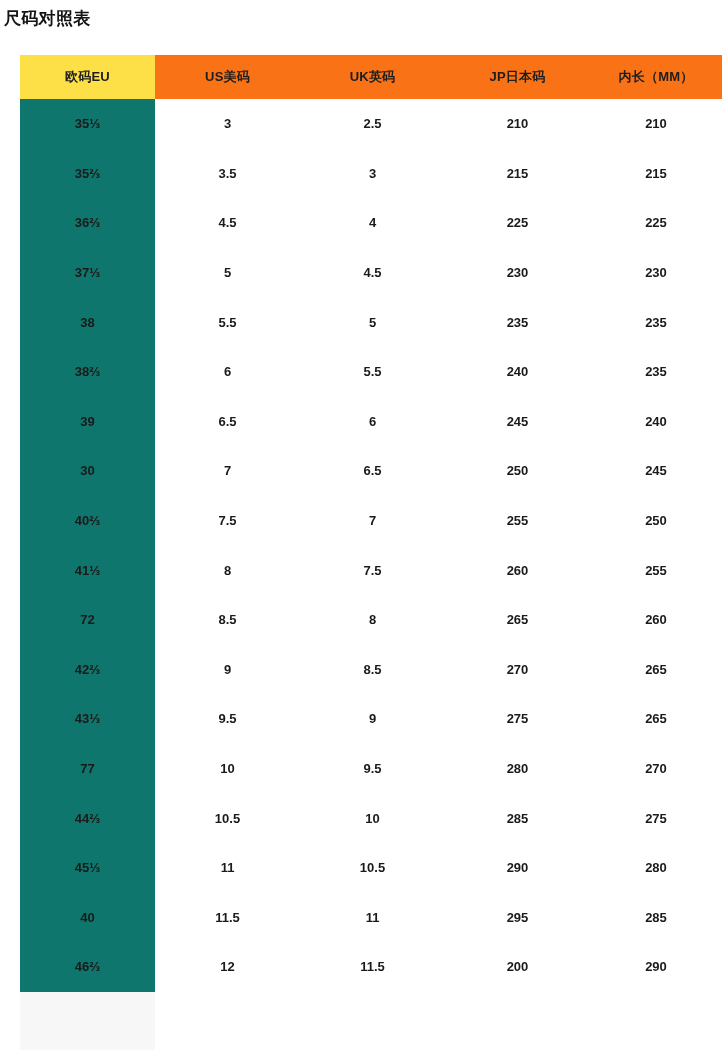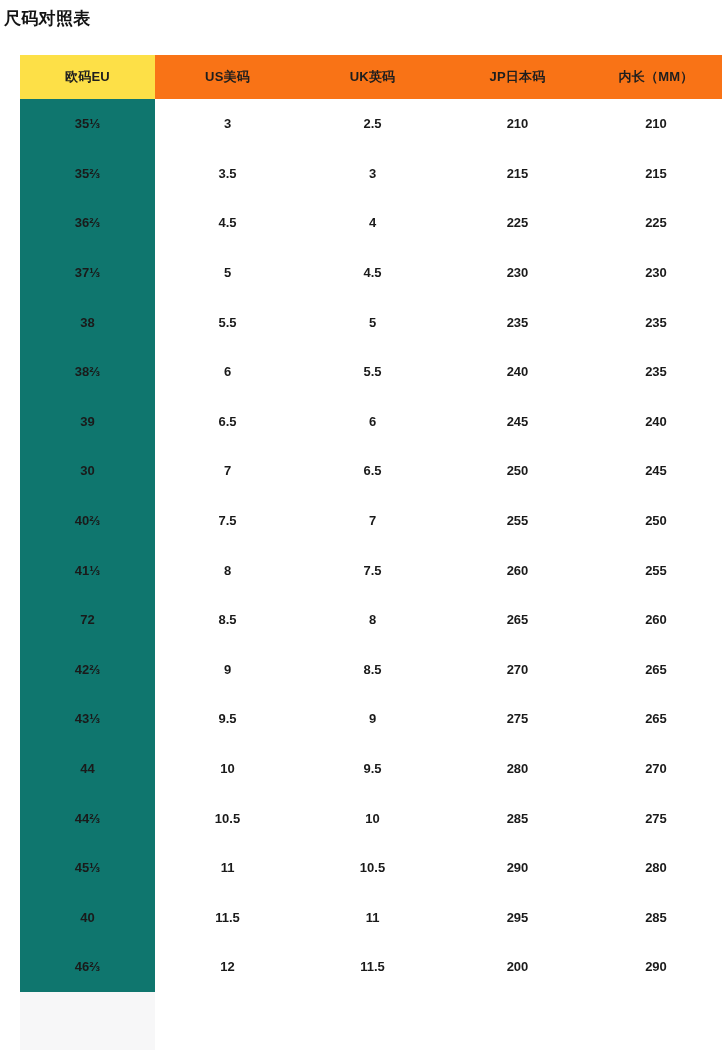--- a/index.html
+++ b/index.html
@@ -218,21 +218,21 @@
             <td class="col-mm">265</td>
           </tr>
           <tr>
             <td class="col-eu">43⅓</td>
             <td class="col-us">9.5</td>
             <td class="col-uk">9</td>
             <td class="col-jp">275</td>
             <td class="col-mm">265</td>
           </tr>
           <tr>
-            <td class="col-eu">44</td>
+            <td class="col-eu">77</td>
             <td class="col-us">10</td>
             <td class="col-uk">9.5</td>
             <td class="col-jp">280</td>
             <td class="col-mm">270</td>
           </tr>
           <tr>
             <td class="col-eu">44⅔</td>
             <td class="col-us">10.5</td>
             <td class="col-uk">10</td>
             <td class="col-jp">285</td>

